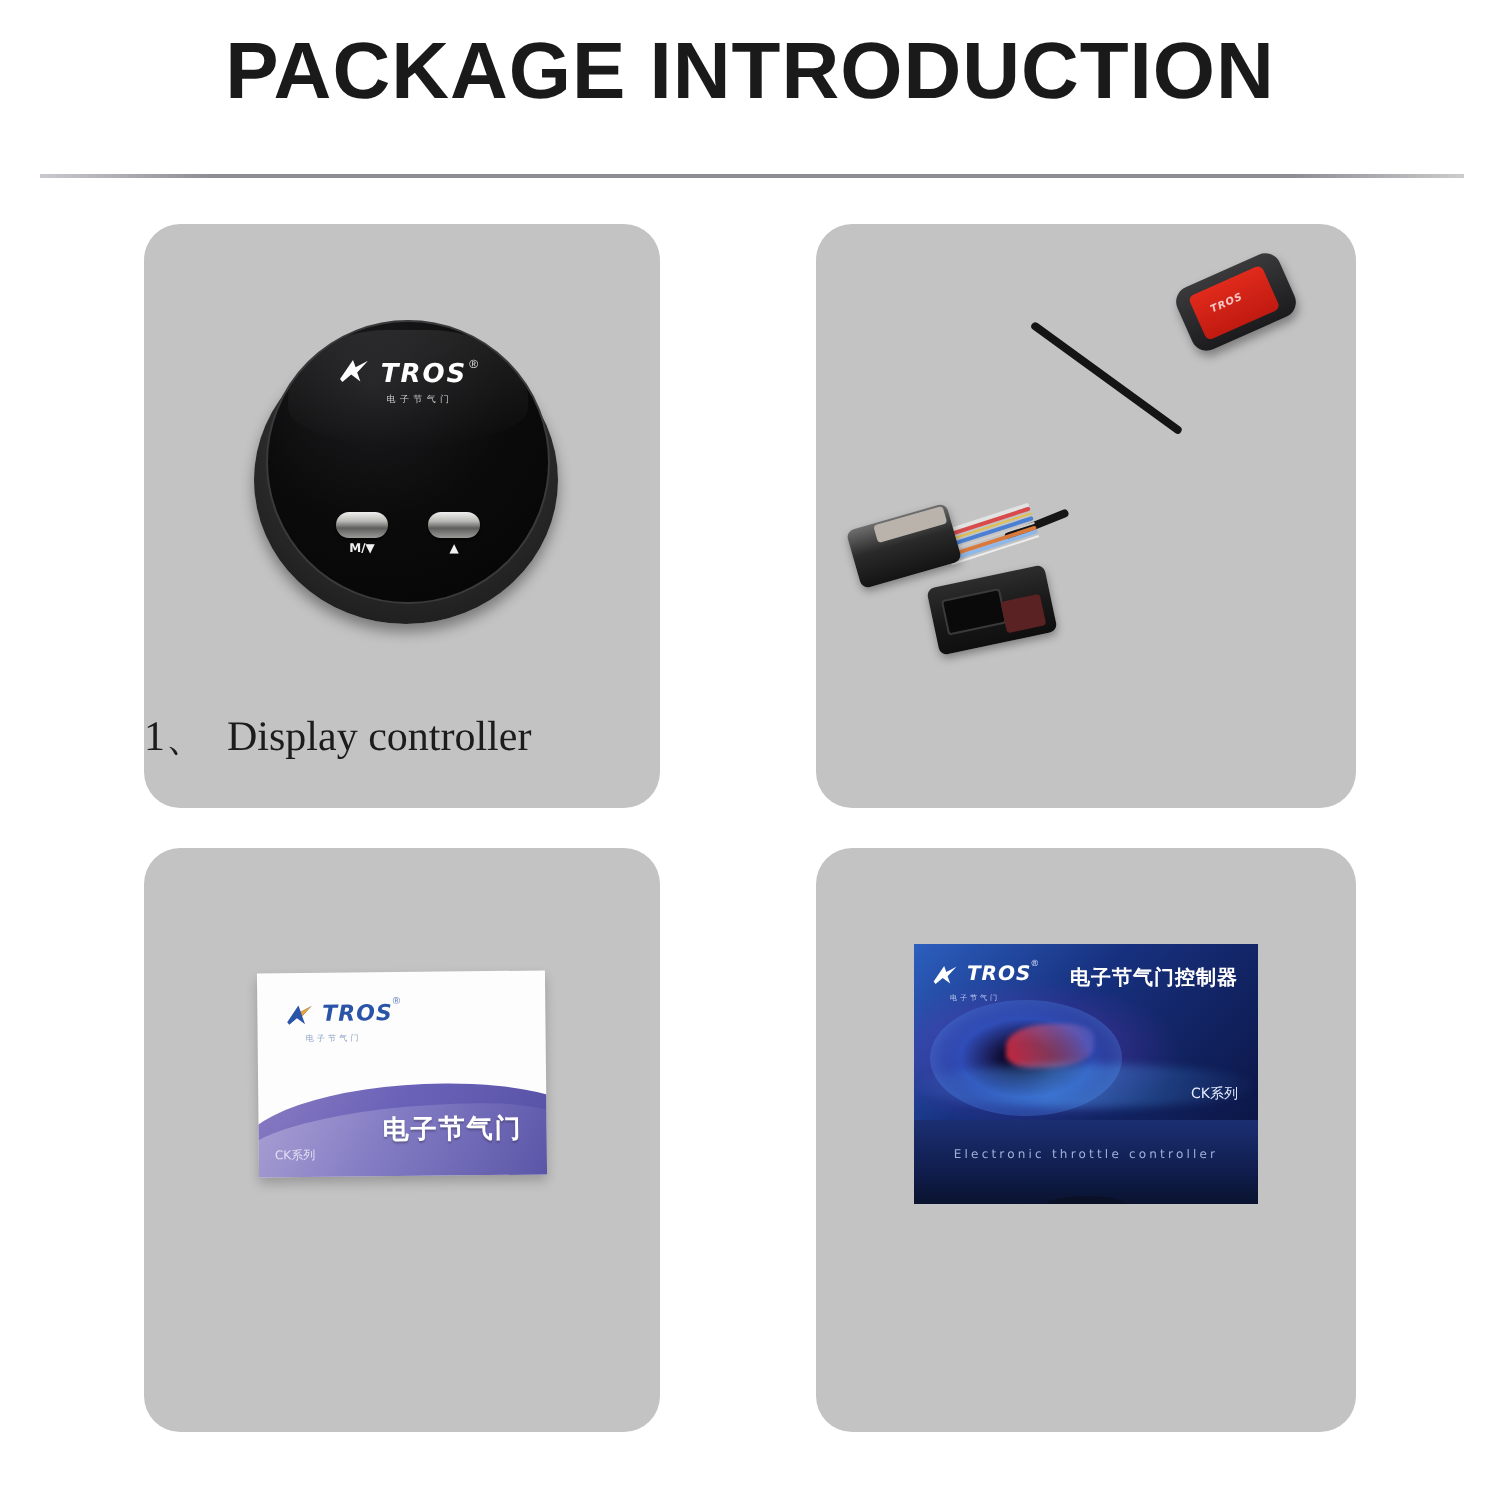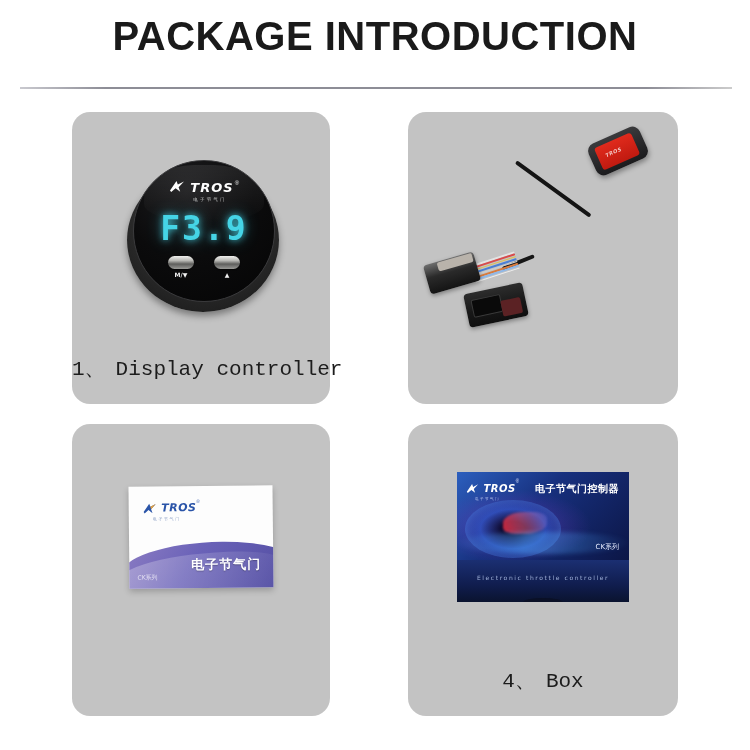--- a/index.html
+++ b/index.html
@@ -65,24 +65,23 @@
     left: 0;
     top: 0;
     right: 0;
     height: 228px;
   }
   .panel-caption {
     position: absolute;
     left: 0;
     right: 0;
     bottom: 22px;
-    text-align: center;
     font-size: 21px;
     color: #1c1c1c;
-    font-family: Liberation Mono, monospace;
+    font-family: Liberation Serif, serif;
     white-space: nowrap;
   }
   .panel-caption .cap-num { margin-right: 2px; }
   .panel-caption .cap-txt { margin-left: 8px; }
 
   
   .controller-wrap {
     position: absolute;
     left: 50%;
     top: 48px;
@@ -503,21 +502,20 @@
           <div class="ctrl-logo">
             <span class="star">
               <svg width="16" height="13" viewBox="0 0 16 13">
                 <path d="M1 10.5 L7.5 1 L8.8 4.6 L15 1.4 L9.6 7.2 L11.2 11.8 L6.6 8.3 L2.2 12 Z" fill="#ffffff"></path>
               </svg>
             </span>
             <span class="brand">TROS</span><span class="reg">®</span>
             <span class="sub">电子节气门</span>
           </div>
 
-          <div class="ctrl-display">F3.9</div>
 
           <div class="ctrl-buttons">
             <div class="ctrl-btn">
               <span class="ctrl-btn-label">M/▼</span>
             </div>
             <div class="ctrl-btn">
               <span class="ctrl-btn-label">▲</span>
             </div>
           </div>
         </div>
@@ -601,18 +599,15 @@
 
           <div class="box-cn">电子节气门控制器</div>
           <div class="box-series">CK系列</div>
         </div>
         <div class="box-front">
           <div class="box-front-en">Electronic throttle controller</div>
           <div class="box-front-notch"></div>
         </div>
       </div>
     </div>
-    <div class="panel-caption">
-      <span class="cap-num">4、</span><span class="cap-txt">Box</span>
-    </div>
   </div>
 
 </div>
 
 </body></html>

